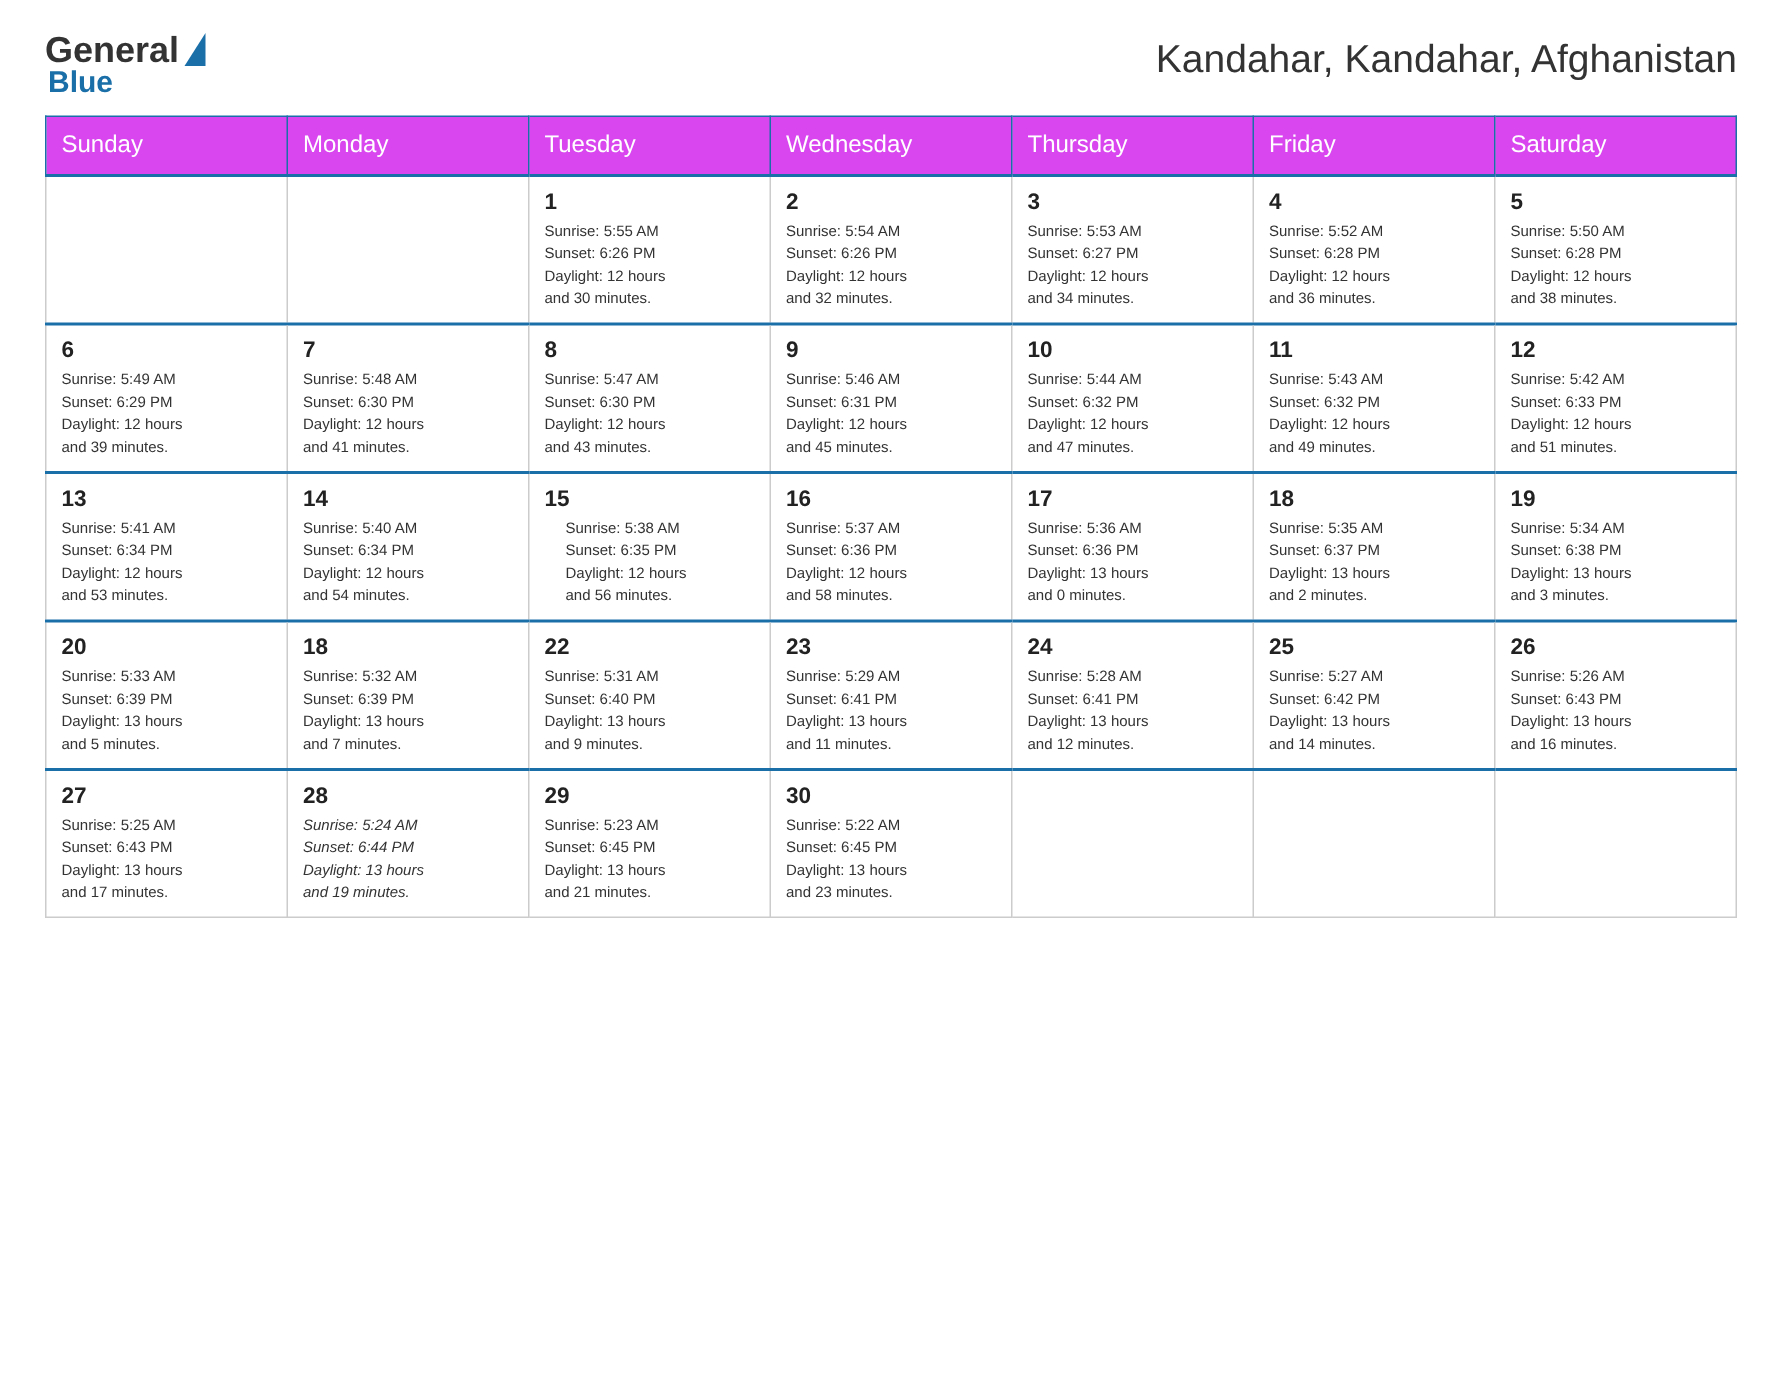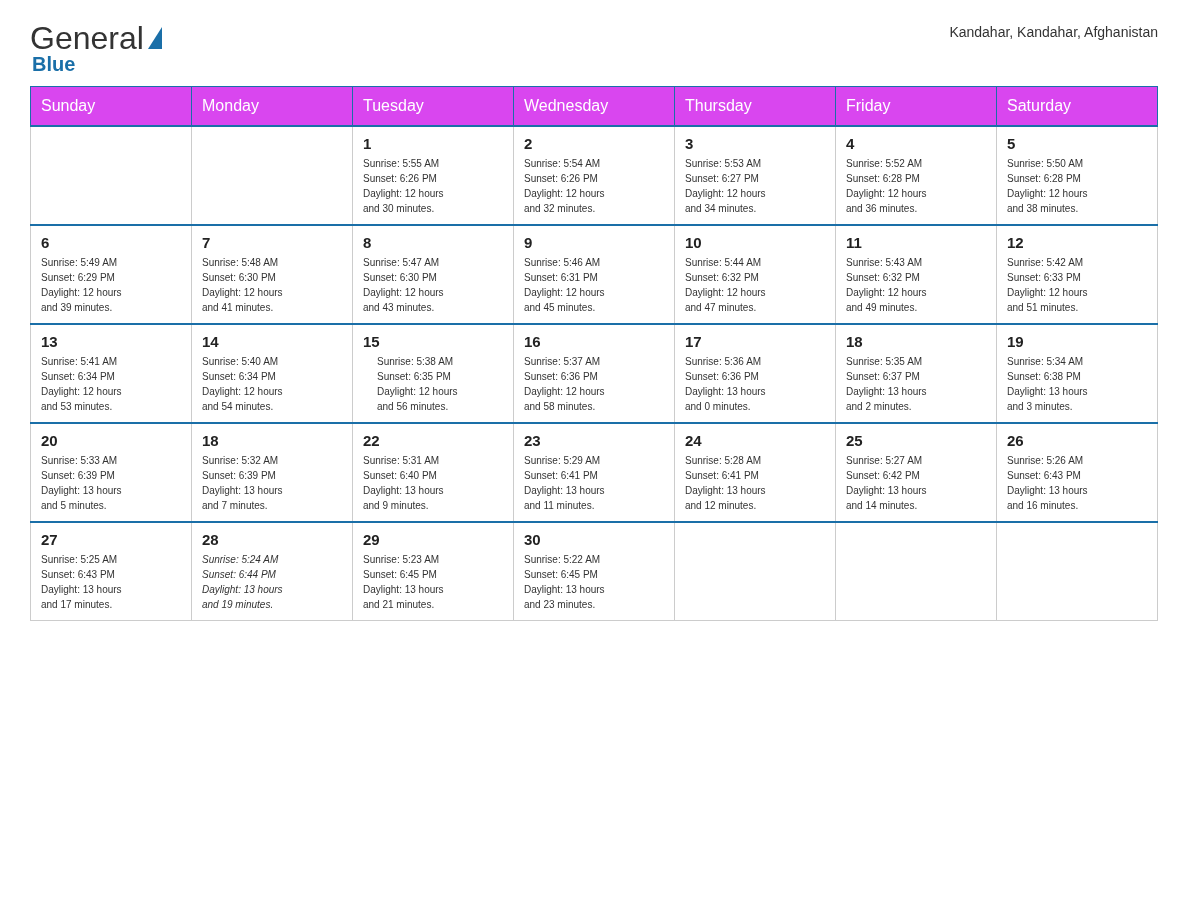--- a/index.html
+++ b/index.html
@@ -15,22 +15,22 @@
       justify-content: space-between;
       align-items: flex-start;
       margin-bottom: 10px;
     }
     .logo {
       display: flex;
       flex-direction: column;
       align-items: flex-start;
     }
     .logo-text-general {
-      font-size: 32px;
-      font-weight: normal;
+      font-size: 24px;
+      font-weight: bold;
       color: #333;
       display: flex;
       align-items: center;
     }
     .logo-triangle {
       width: 0;
       height: 0;
       border-left: 14px solid transparent;
       border-right: 0px solid transparent;
       border-bottom: 22px solid #1a6fa8;
@@ -48,21 +48,21 @@
     .title-section {
       text-align: right;
     }
     .month-title {
       font-size: 52px;
       font-weight: normal;
       color: #222;
       line-height: 1.1;
     }
     .subtitle {
-      font-size: 14px;
+      font-size: 26px;
       color: #333;
       margin-top: 4px;
     }
     .calendar-table {
       width: 100%;
       border-collapse: collapse;
       margin-top: 8px;
     }
     .calendar-table th {
       background-color: #d946ef;

